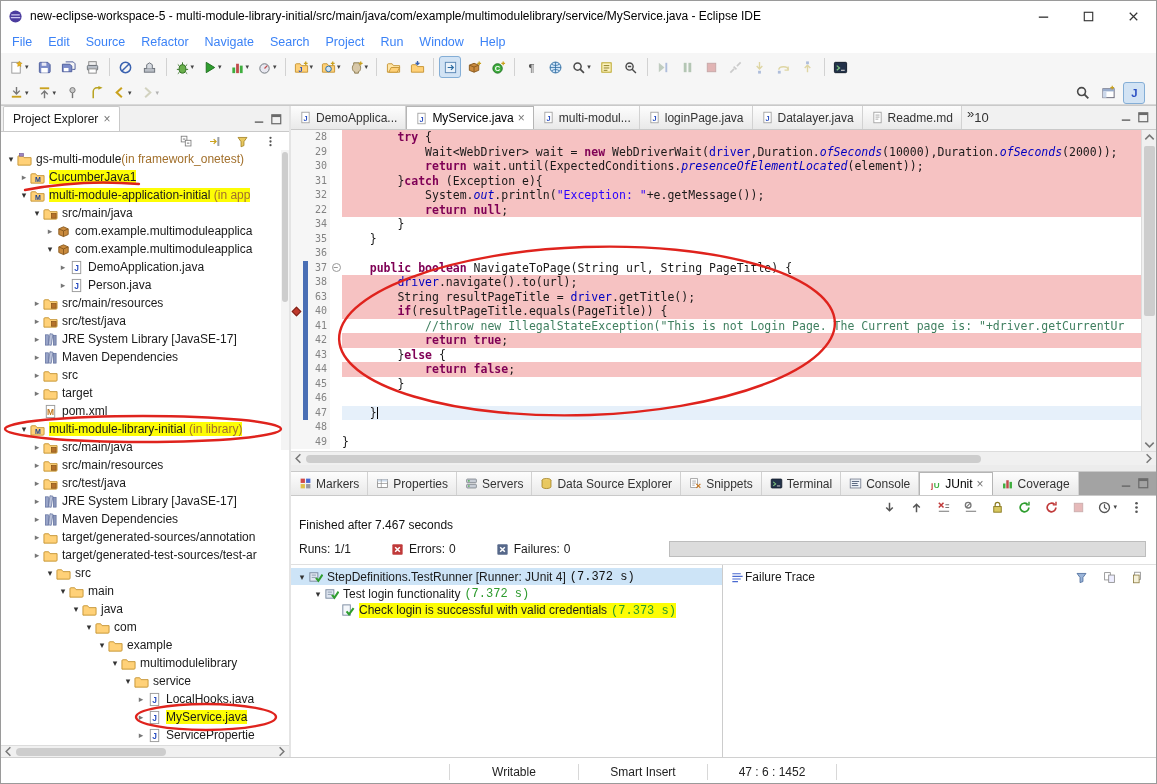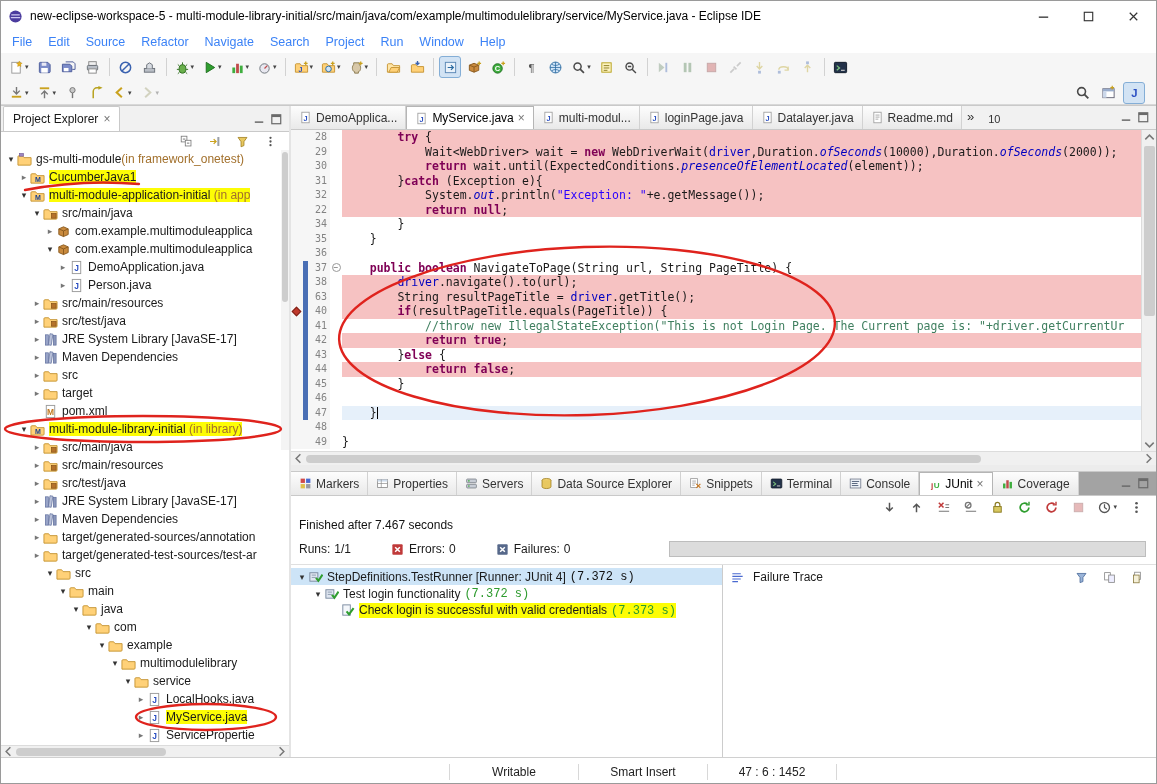--- a/index.html
+++ b/index.html
@@ -56,21 +56,21 @@
   .exp-vscroll .vthumb { position: absolute; top: 2px; left: 1px; width: 6px; height: 150px; background: #cdcdcd; border-radius: 3px; }
 
   
   .right-col { flex: 1; display: flex; flex-direction: column; min-width: 0; }
   .editor-tabbar { height: 24px; background: #f1f1f1; display: flex; align-items: flex-end; border-bottom: 1px solid #c9c9c9; }
   .etab { height: 23px; display: flex; align-items: center; gap: 4px; padding: 0 8px; font-size: 12px;
           background: linear-gradient(#fdfdfd, #e9e9e9); border-right: 1px solid #d2d2d2; color: #333; white-space: nowrap; }
   .etab.active { background: #fff; border: 1px solid #b5b5b5; border-bottom: none; color: #000; }
   .tab-overflow { display: flex; align-items: flex-start; margin: 0 3px 4px 5px; color: #333; }
   .chevrons::before { content: "»"; font-size: 13px; }
-  .ovf-num { font-size: 11px; margin-top: 4px; margin-left: 14px; }
+  .ovf-num { font-size: 13px; margin-top: 4px; }
   .editor-tab-controls { margin-left: auto; display: flex; gap: 2px; padding: 0 5px 4px 0; }
 
   .code-wrap { height: 322px; display: flex; background: #fff; overflow: hidden; }
   .code-lines { flex: 1; min-width: 0; overflow: hidden; }
   .code-line-row { height: 14.5px; display: flex; font-family: "DejaVu Sans Mono", monospace; font-size: 11.5px; line-height: 14.5px; }
   .lmargin { width: 12px; flex: none; background: #f6f6f6; position: relative; }
   .bp { position: absolute; left: 2px; top: 4px; width: 7px; height: 7px; background: #c0392b; transform: rotate(45deg); border: 1px solid #7d241a; }
   .ldiff { width: 5px; flex: none; background: #f6f6f6; }
   .ldiff.changed { background: var(--diff-blue); }
   .lnum { width: 22px; flex: none; background: #f6f6f6; color: #838383; text-align: right; padding-right: 3px; font-size: 10px; }
@@ -102,21 +102,21 @@
   .cnt-group { display: flex; align-items: center; gap: 4px; margin-right: 34px; }
   .progress-track { flex: 1; height: 16px; margin-left: 60px; margin-right: 10px; background: #dcdcdc; border: 1px solid #bdbdbd; }
   .progress-fill { height: 100%; background: var(--green); }
   .junit-body { flex: 1; display: flex; border-top: 1px solid #e0e0e0; min-height: 0; }
   .test-tree { width: 432px; flex: none; border-right: 1px solid #ccc; padding-top: 3px; overflow: hidden; }
   .junit-row { height: 17px; display: flex; align-items: center; font-size: 12px; white-space: nowrap; }
   .junit-row.selected { background: var(--sel); }
   .junit-time { color: #2e9b2e; margin-left: 4px; font-family: Liberation Mono, monospace; }
   .junit-row.selected .junit-time { color: #111; }
   .failure-pane { flex: 1; display: flex; flex-direction: column; min-width: 0; }
-  .failure-header { height: 24px; display: flex; align-items: center; gap: 8px; padding: 0 7px; }
+  .failure-header { height: 24px; display: flex; align-items: center; gap: 0; padding: 0 7px; }
   .ft-icons { margin-left: auto; display: flex; gap: 4px; }
 
   
   .statusbar { height: 28px; background: #fff; border-top: 1px solid #d0d0d0; display: flex; align-items: center; font-size: 12px; }
   .sb-spacer { width: 448px; }
   .sb-cell { width: 128px; text-align: center; color: #222; }
   .sb-sep { width: 1px; height: 16px; background: #d8d8d8; }
 
   
   .overlay { position: absolute; inset: 0; pointer-events: none; z-index: 60; }

